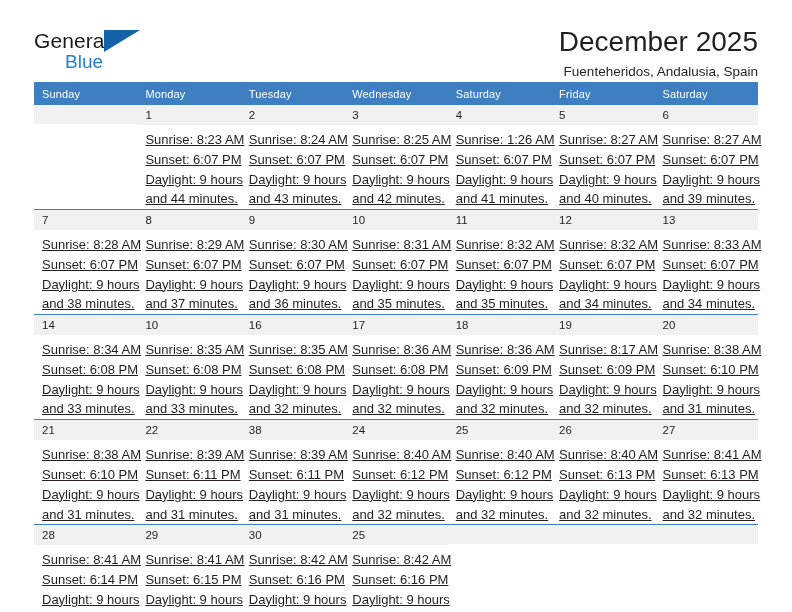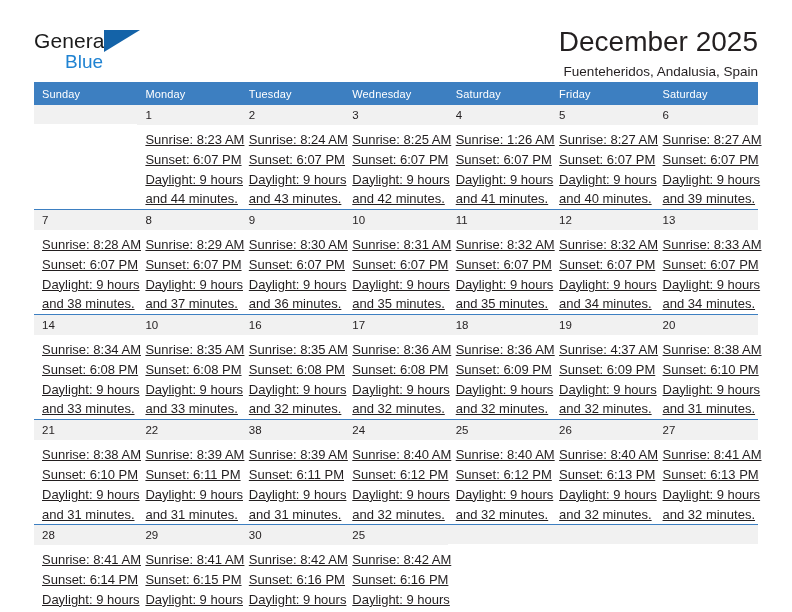--- a/index.html
+++ b/index.html
@@ -342,21 +342,21 @@
             <div class="details">
               <div>Sunrise: 8:36 AM</div>
               <div>Sunset: 6:09 PM</div>
               <div>Daylight: 9 hours</div>
               <div>and 32 minutes.</div>
             </div>
           </td>
           <td>
             <div class="daynum">19</div>
             <div class="details">
-              <div>Sunrise: 4:37 AM</div>
+              <div>Sunrise: 8:17 AM</div>
               <div>Sunset: 6:09 PM</div>
               <div>Daylight: 9 hours</div>
               <div>and 32 minutes.</div>
             </div>
           </td>
           <td>
             <div class="daynum">20</div>
             <div class="details">
               <div>Sunrise: 8:38 AM</div>
               <div>Sunset: 6:10 PM</div>

